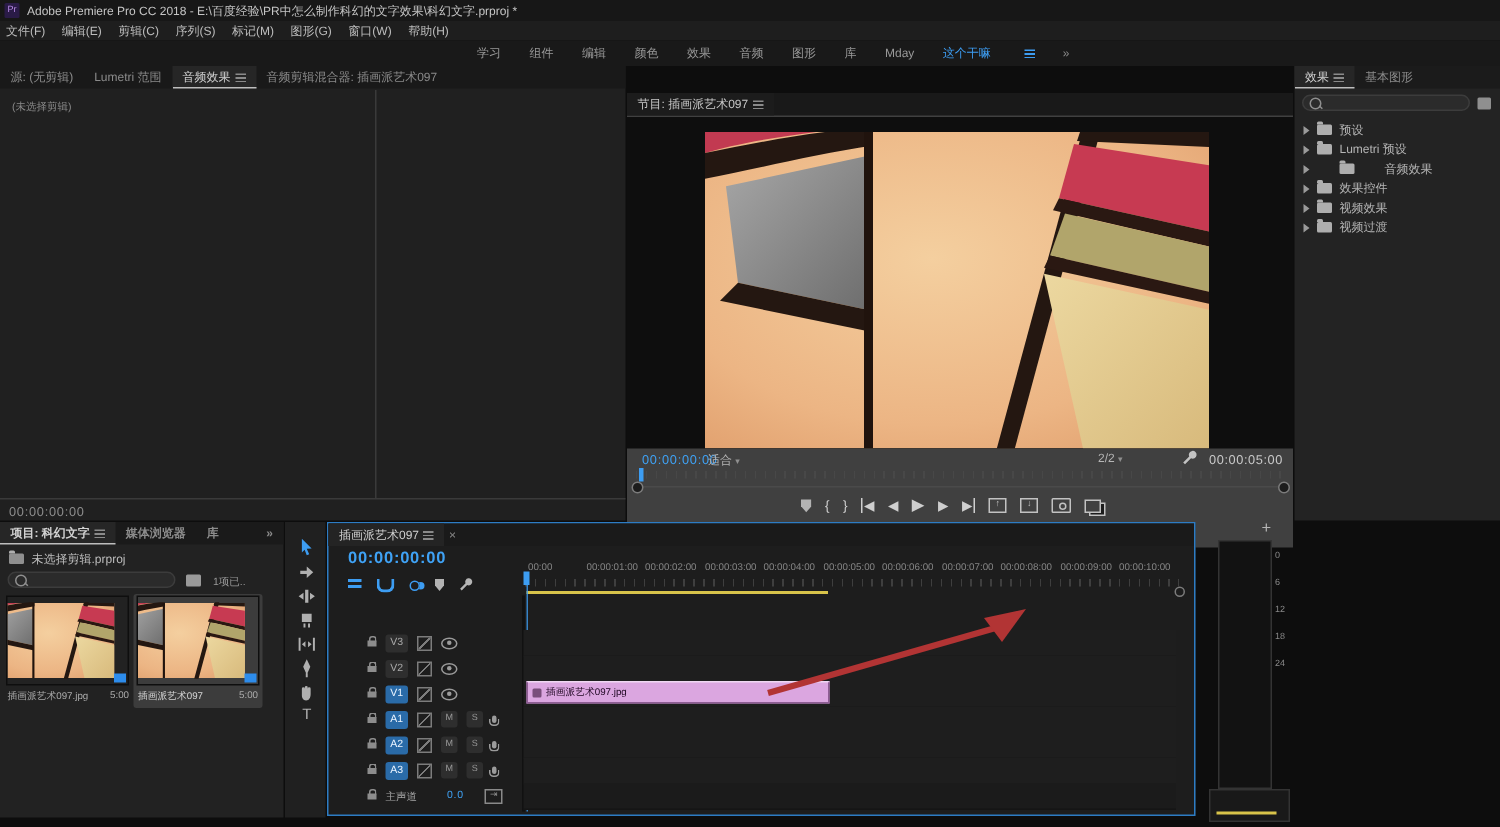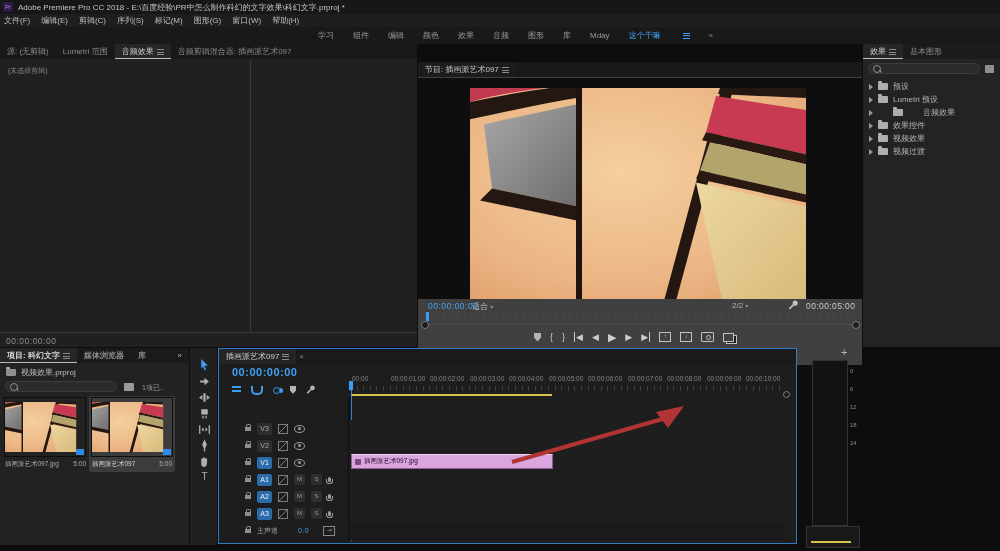--- a/index.html
+++ b/index.html
@@ -223,21 +223,21 @@
 
   <div class="panel" style="left:0;top:348px;width:189px;height:197px;background:#222;">
     <div class="tabbar" style="background:#1a1a1a;font-weight:bold;">
       <span class="tab active"><span>项目: 科幻文字</span><span class="menu-lines"></span></span>
       <span class="tab">媒体浏览器</span>
       <span class="tab">库</span>
       <span class="tab" style="margin-left:auto;">»</span>
     </div>
     <div class="abs" style="left:6px;top:19px;display:flex;align-items:center;gap:5px;">
       <span class="folder" style="background:#8f8f8f;"></span>
-      <span class="small" style="color:#bdbdbd;">视频效果.prproj</span>
+      <span class="small" style="color:#bdbdbd;">未选择剪辑.prproj</span>
     </div>
     <div class="searchbox" style="left:5px;top:33px;width:112px;">
       <span class="mag"></span>
     </div>
     <div class="abs" style="left:124px;top:35px;width:10px;height:8px;background:#9a9a9a;border-radius:1px;"></div>
     <div class="abs tiny" style="left:142px;top:35px;color:#989898;">1项已..</div>
 
     <div class="abs" style="left:89px;top:48px;width:86px;height:76px;background:#3c3c3c;border-radius:2px;"></div>
 
     <div class="abs" style="left:5px;top:50px;width:80px;height:58px;outline:1px solid #0e0e0e;">

